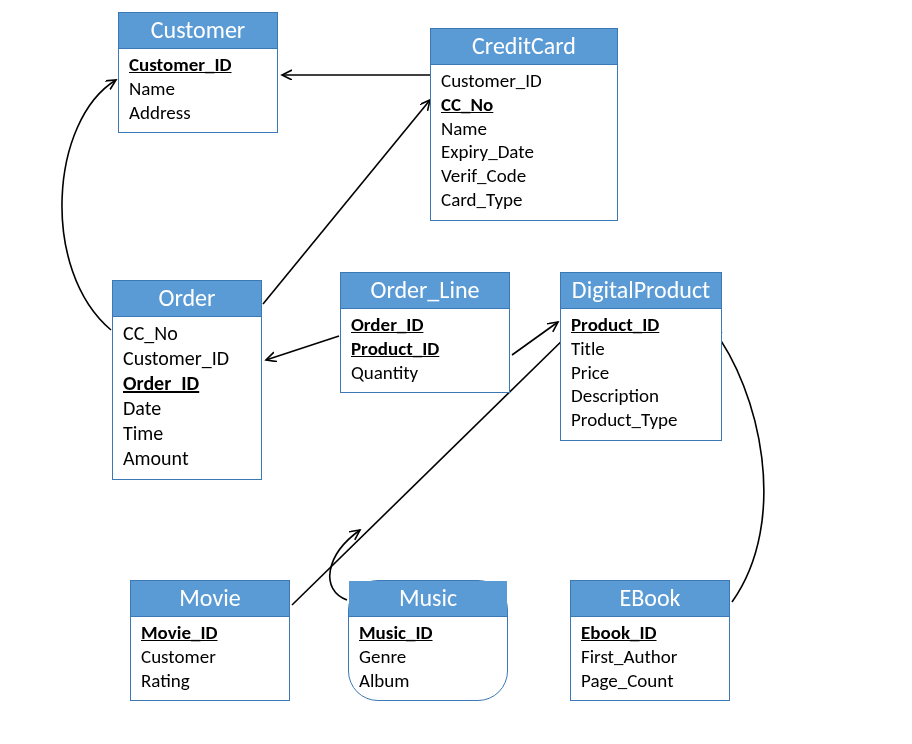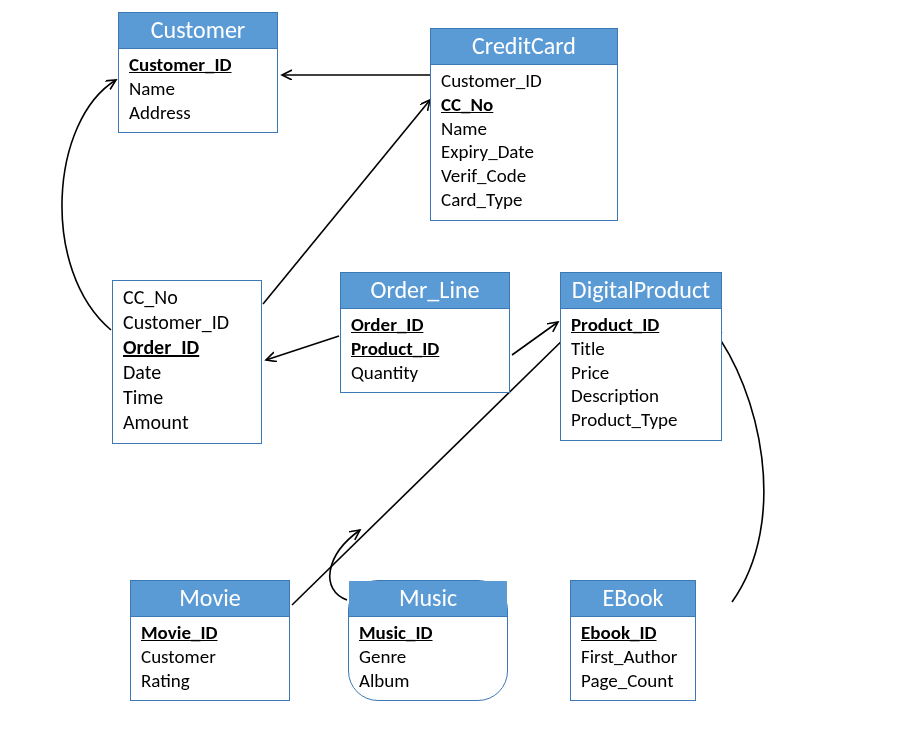--- a/index.html
+++ b/index.html
@@ -94,20 +94,21 @@
       <div>Customer_ID</div>
       <div class="pk">CC_No</div>
       <div>Name</div>
       <div>Expiry_Date</div>
       <div>Verif_Code</div>
       <div>Card_Type</div>
     </div>
   </div>
 
   <div class="entity" style="left:112px; top:280px; width:150px;">
+    <div class="title">Order</div>
     <div class="attrs" style="font-size:20px;">
       <div>CC_No</div>
       <div>Customer_ID</div>
       <div class="pk">Order_ID</div>
       <div>Date</div>
       <div>Time</div>
       <div>Amount</div>
     </div>
   </div>
 
@@ -142,21 +143,21 @@
 
   <div class="entity" style="left:348px; top:580px; width:160px;border-radius:30px;">
     <div class="title">Music</div>
     <div class="attrs">
       <div class="pk">Music_ID</div>
       <div>Genre</div>
       <div>Album</div>
     </div>
   </div>
 
-  <div class="entity" style="left:570px; top:580px; width:126px;">
+  <div class="entity" style="left:570px; top:580px; width:160px;">
     <div class="title">EBook</div>
     <div class="attrs">
       <div class="pk">Ebook_ID</div>
       <div>First_Author</div>
       <div>Page_Count</div>
     </div>
   </div>
 
 </div>
 

